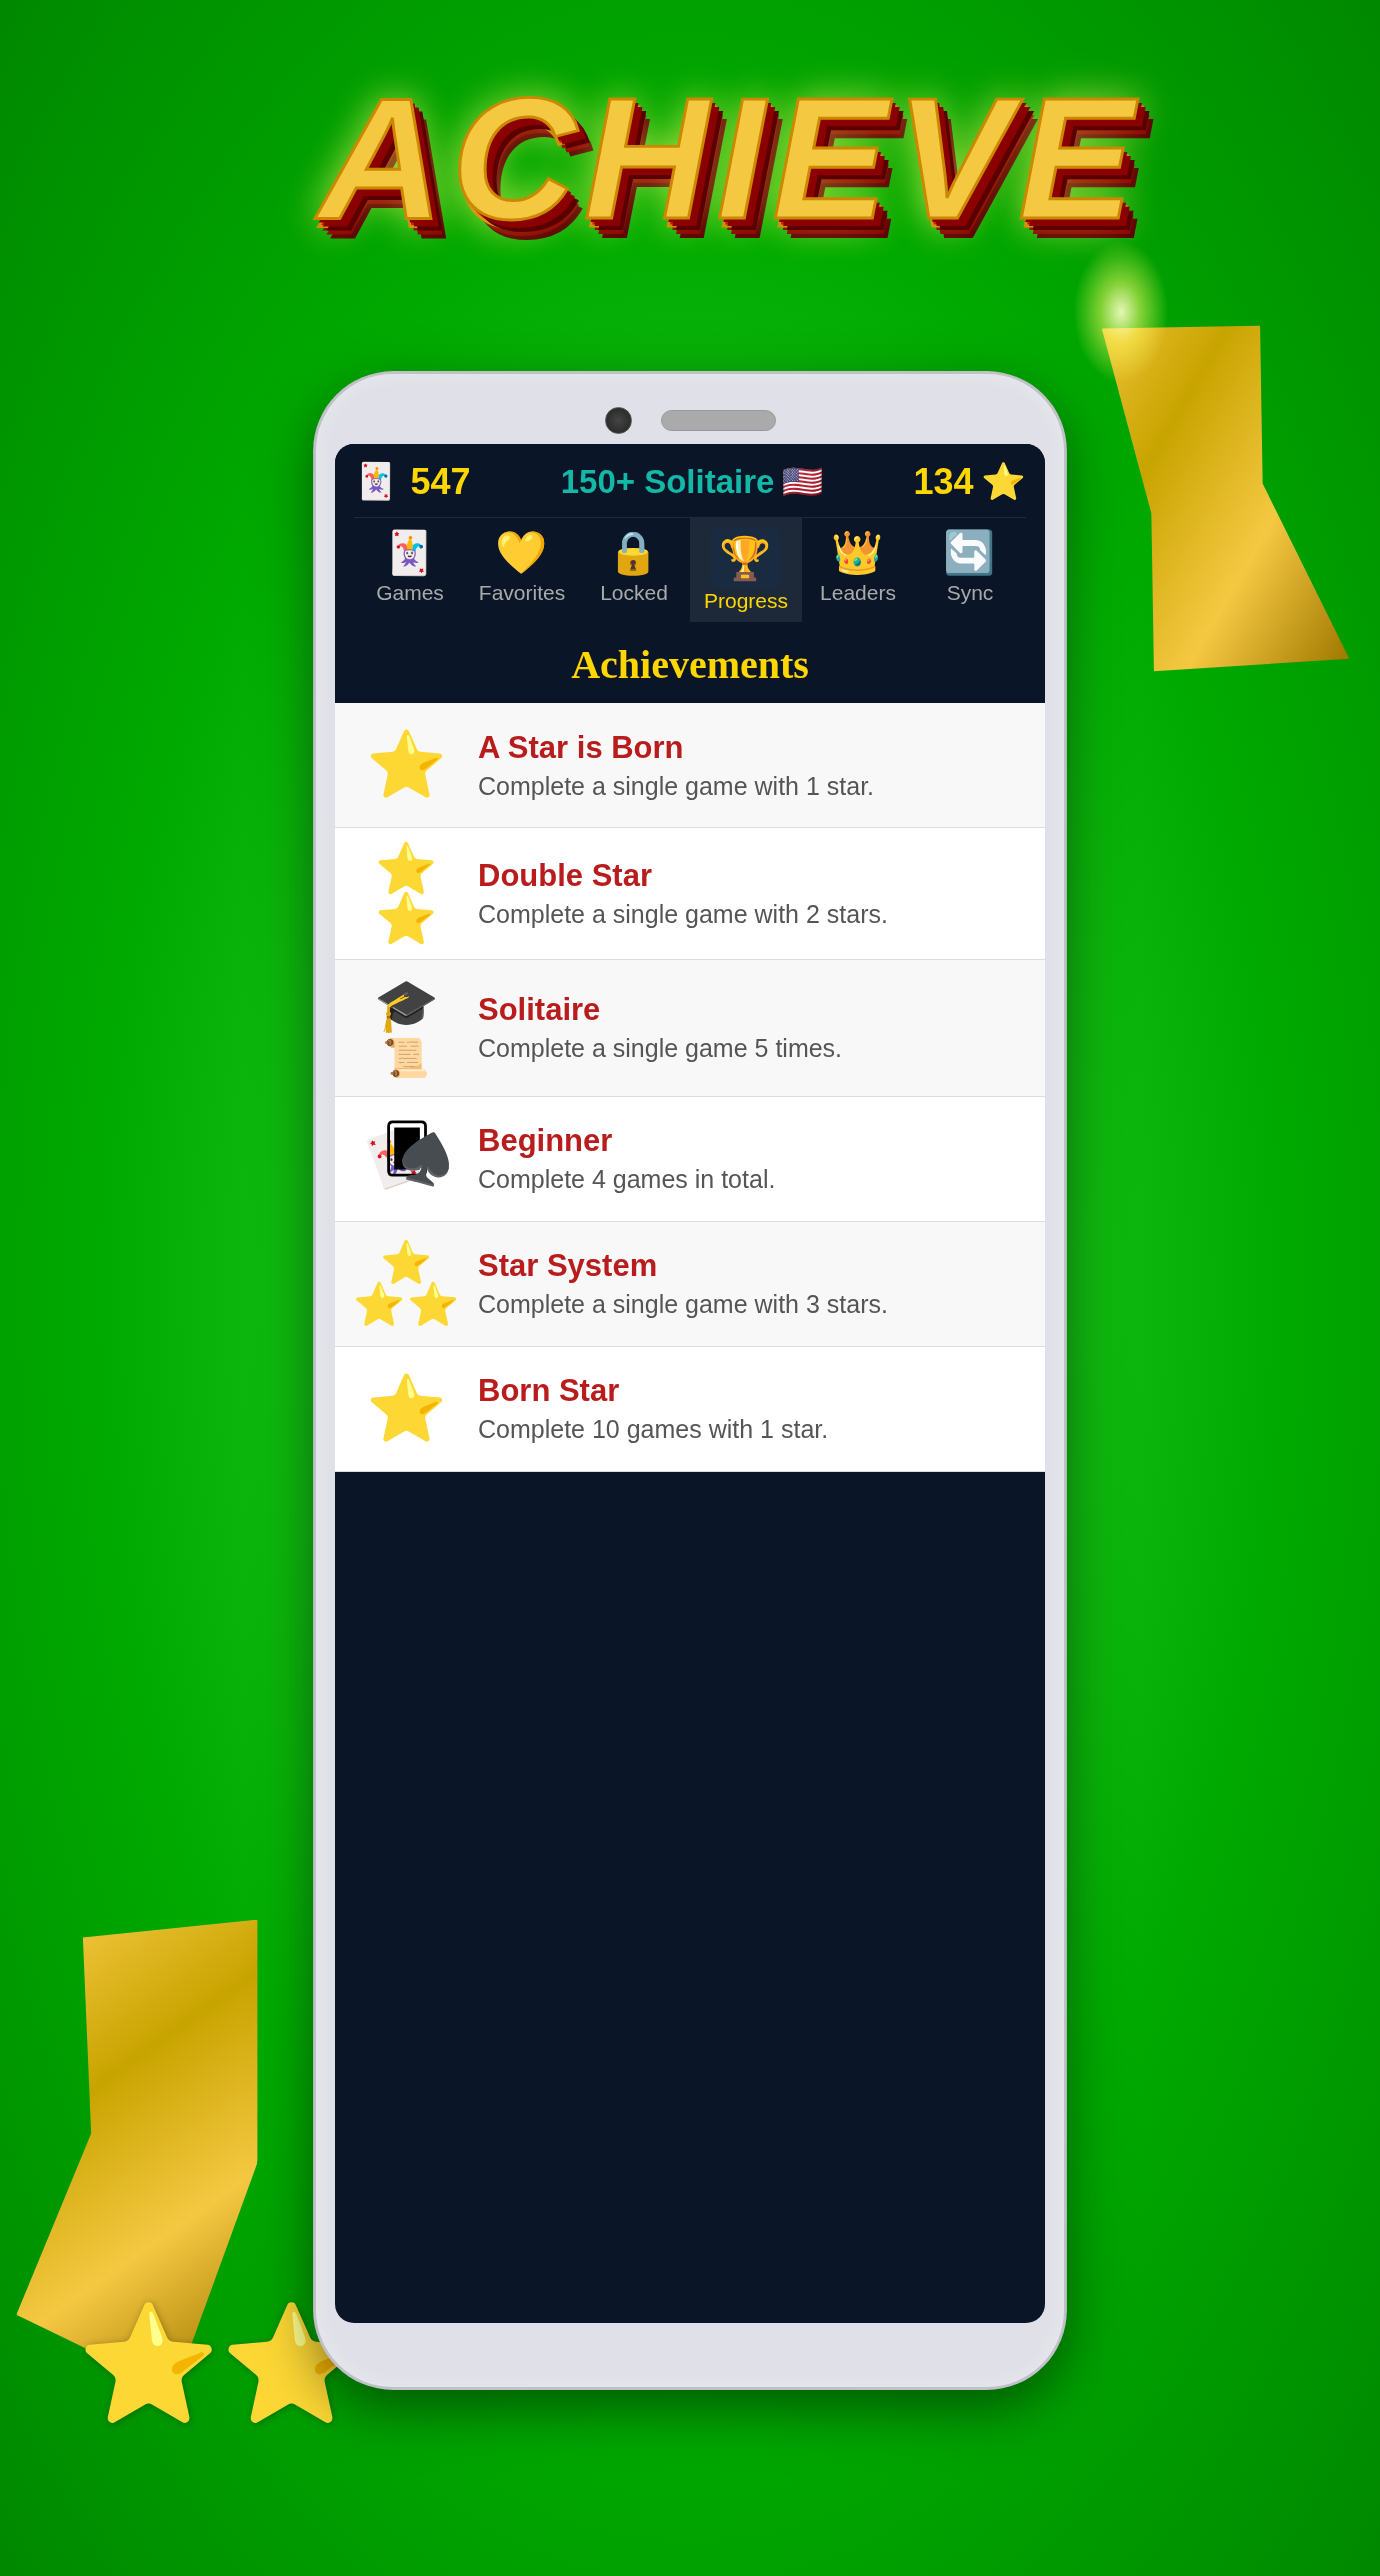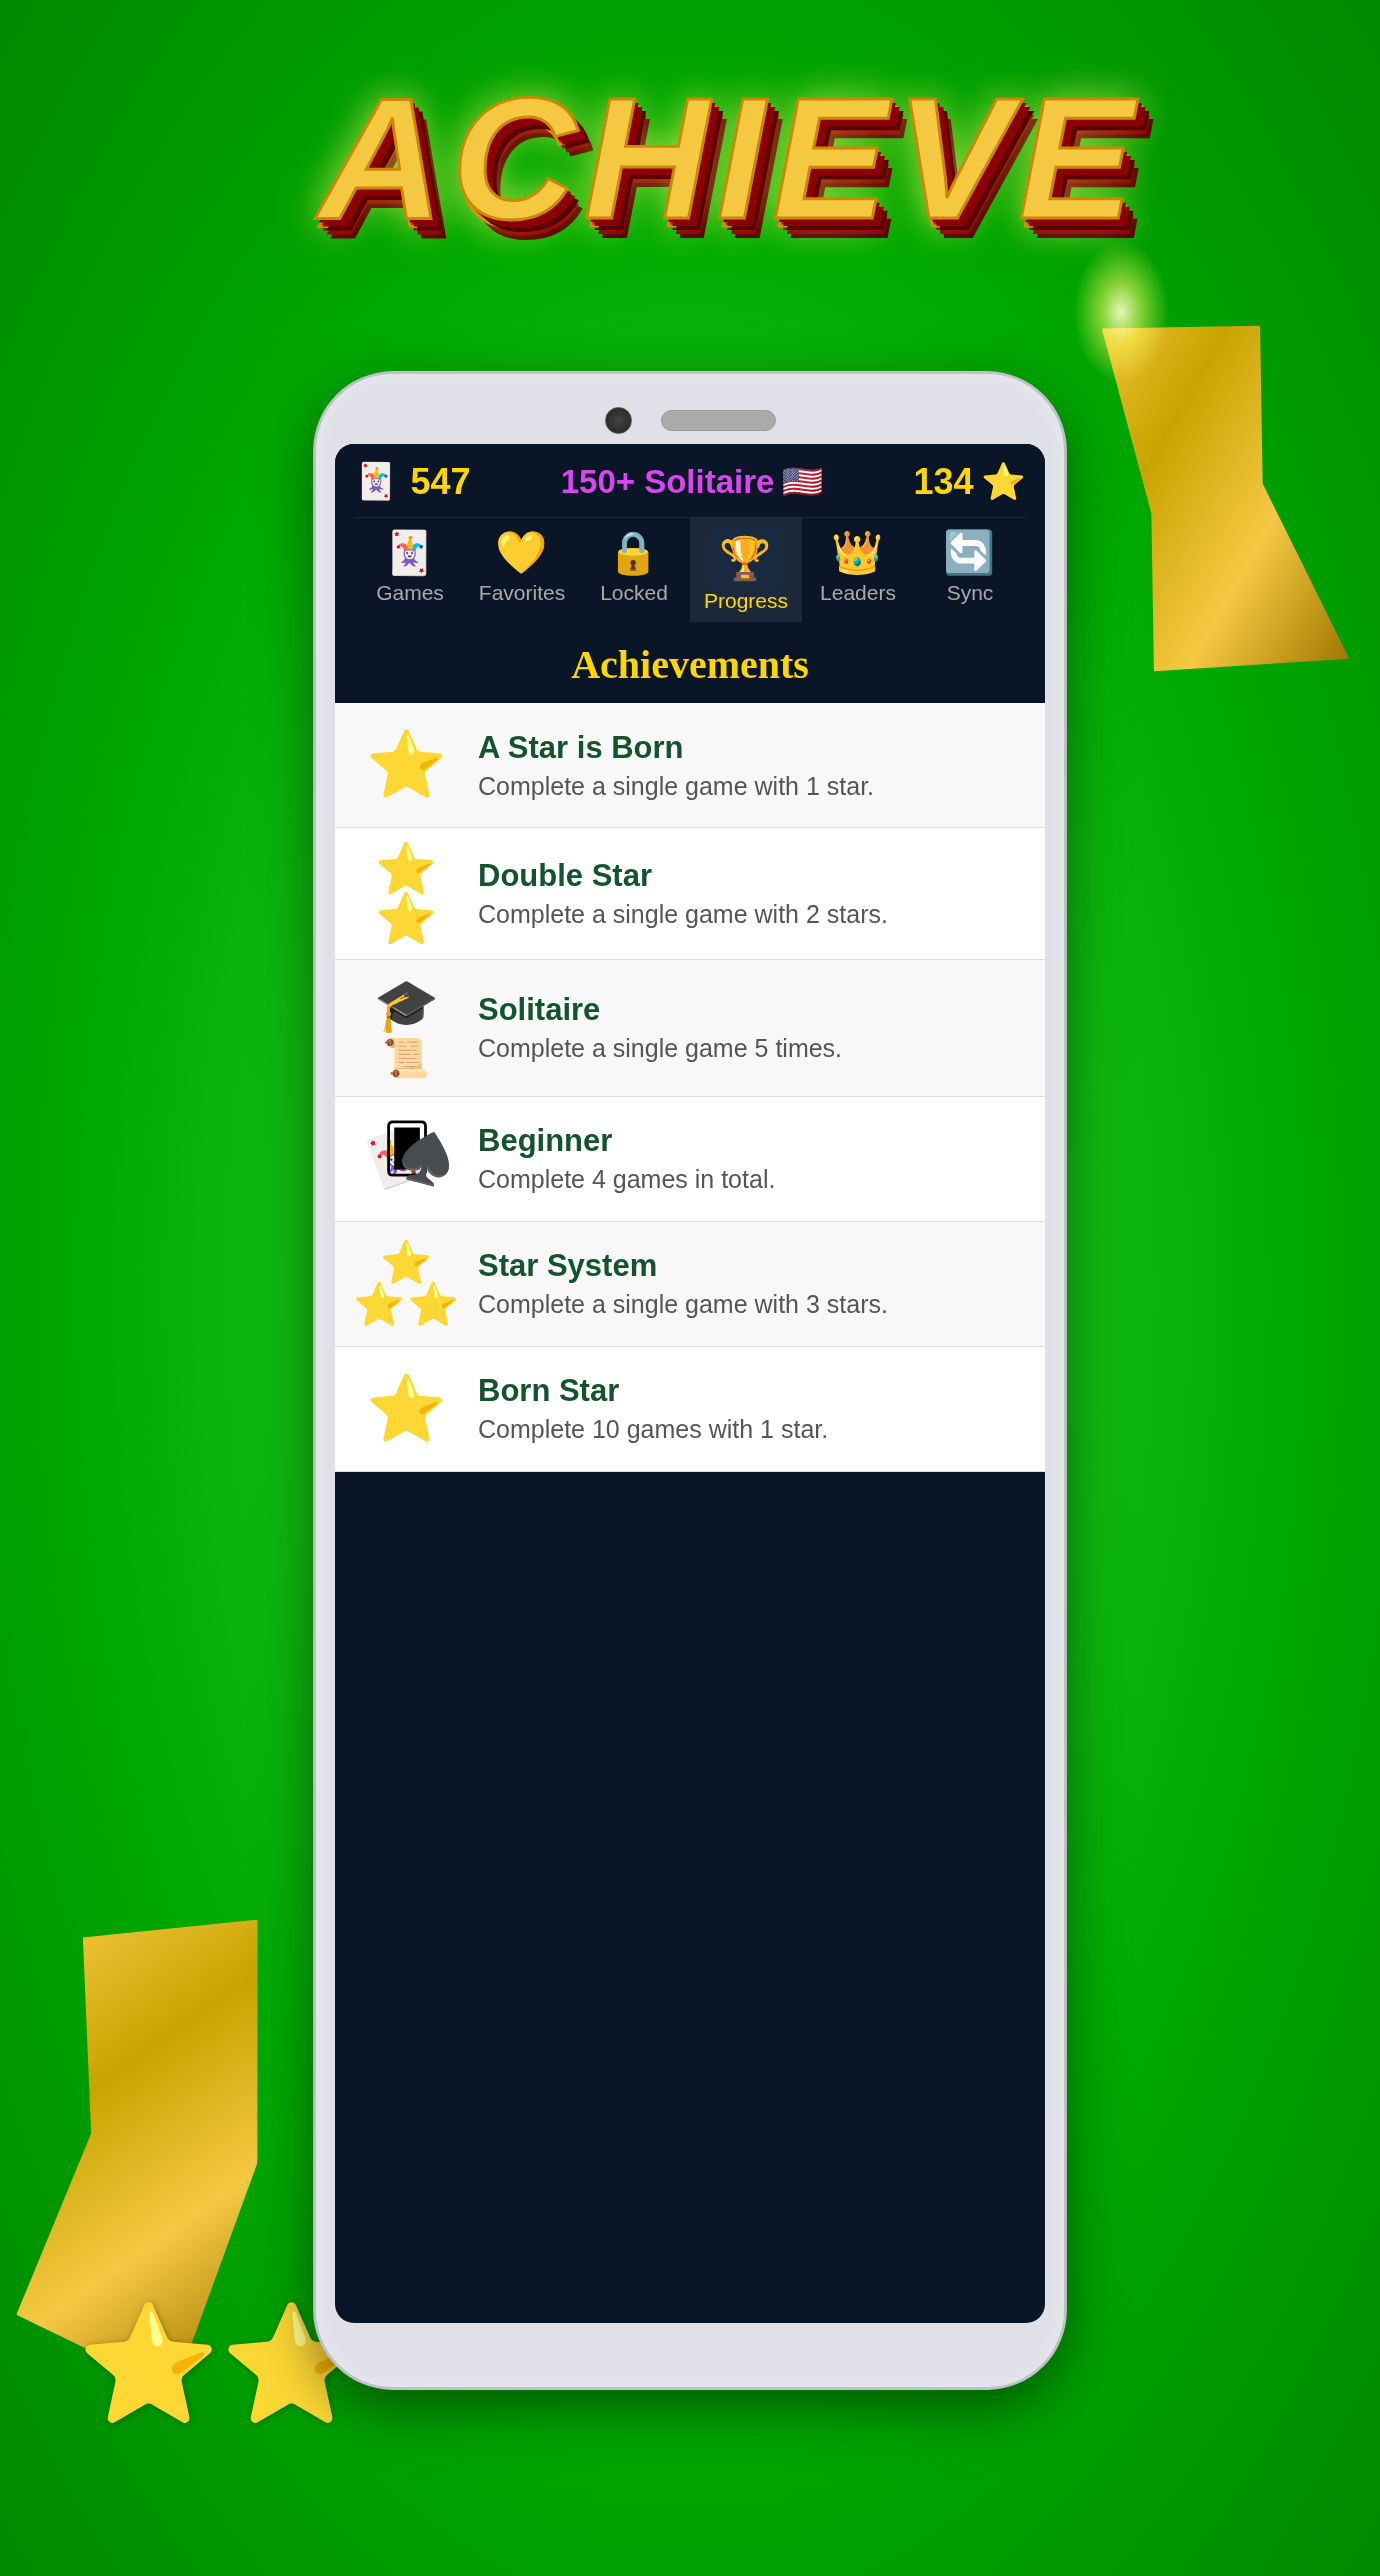--- a/index.html
+++ b/index.html
@@ -165,21 +165,21 @@
     }
 
     .app-score-left {
       color: #ffd700;
       font-size: 36px;
       font-weight: bold;
       margin-left: 7px;
     }
 
     .app-title-center {
-      color: #d946ef;
+      color: #14b8a6;
       font-size: 33px;
       font-weight: bold;
       display: flex;
       align-items: center;
       gap: 7.7px;
     }
 
     .app-score-right {
       color: #ffd700;
       font-size: 36px;
@@ -274,21 +274,21 @@
       margin-right: 19px;
     }
 
     .achievement-text {
       flex: 1;
     }
 
     .achievement-name {
       font-size: 31px;
       font-weight: bold;
-      color: #14532d;
+      color: #b91c1c;
       margin-bottom: 5.8px;
     }
 
     .achievement-desc {
       font-size: 25px;
       color: #555;
     }
 
     
     .icon-graduation {

